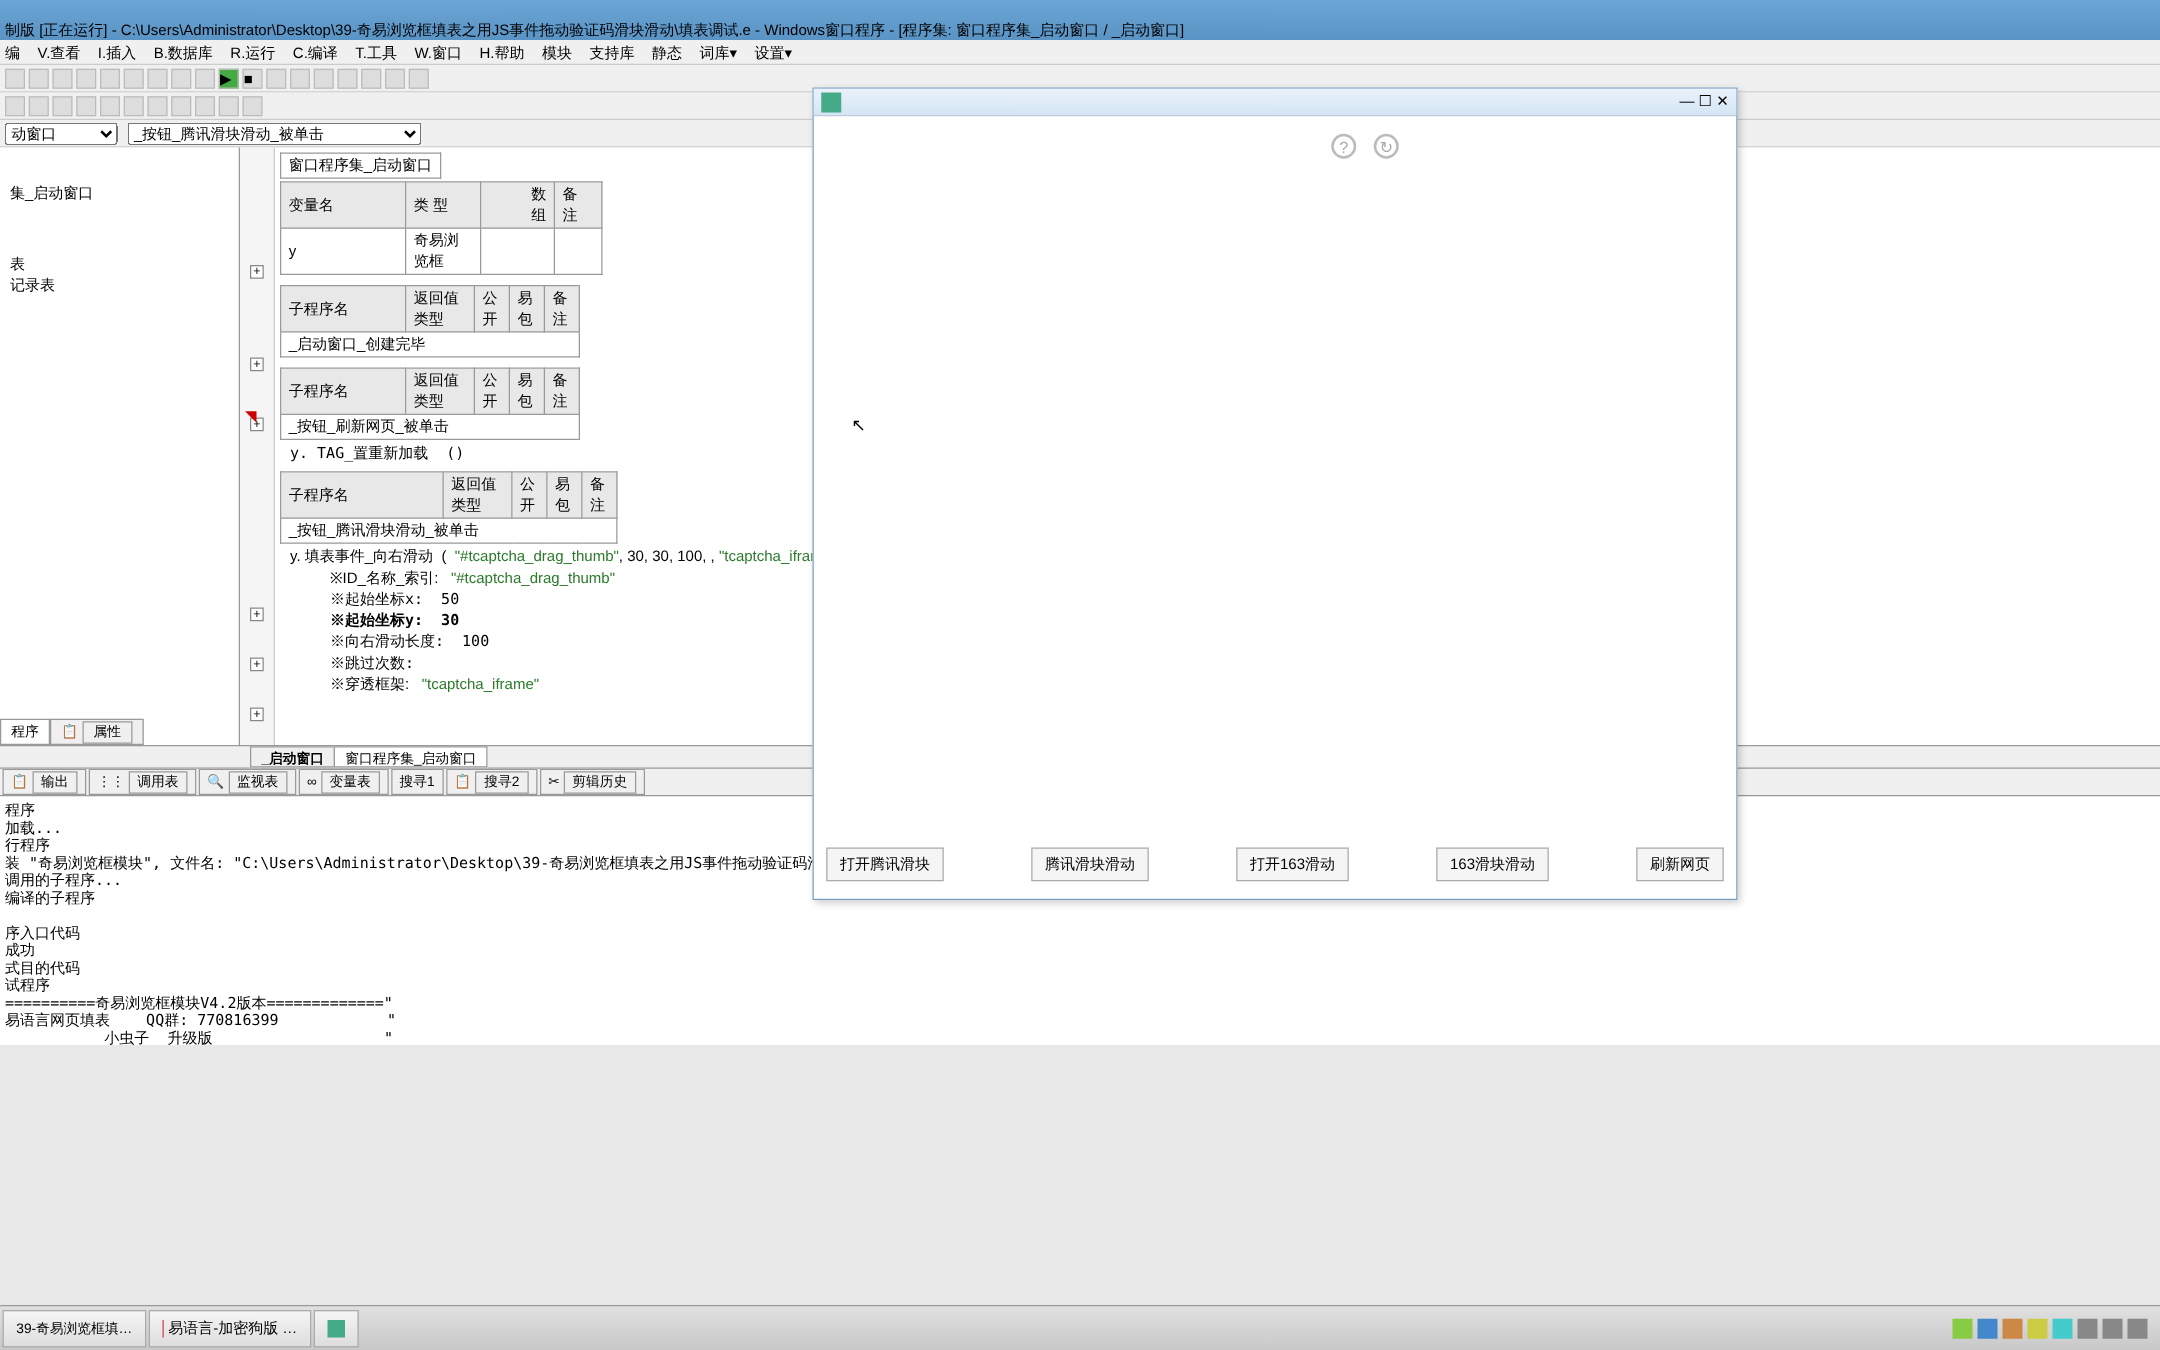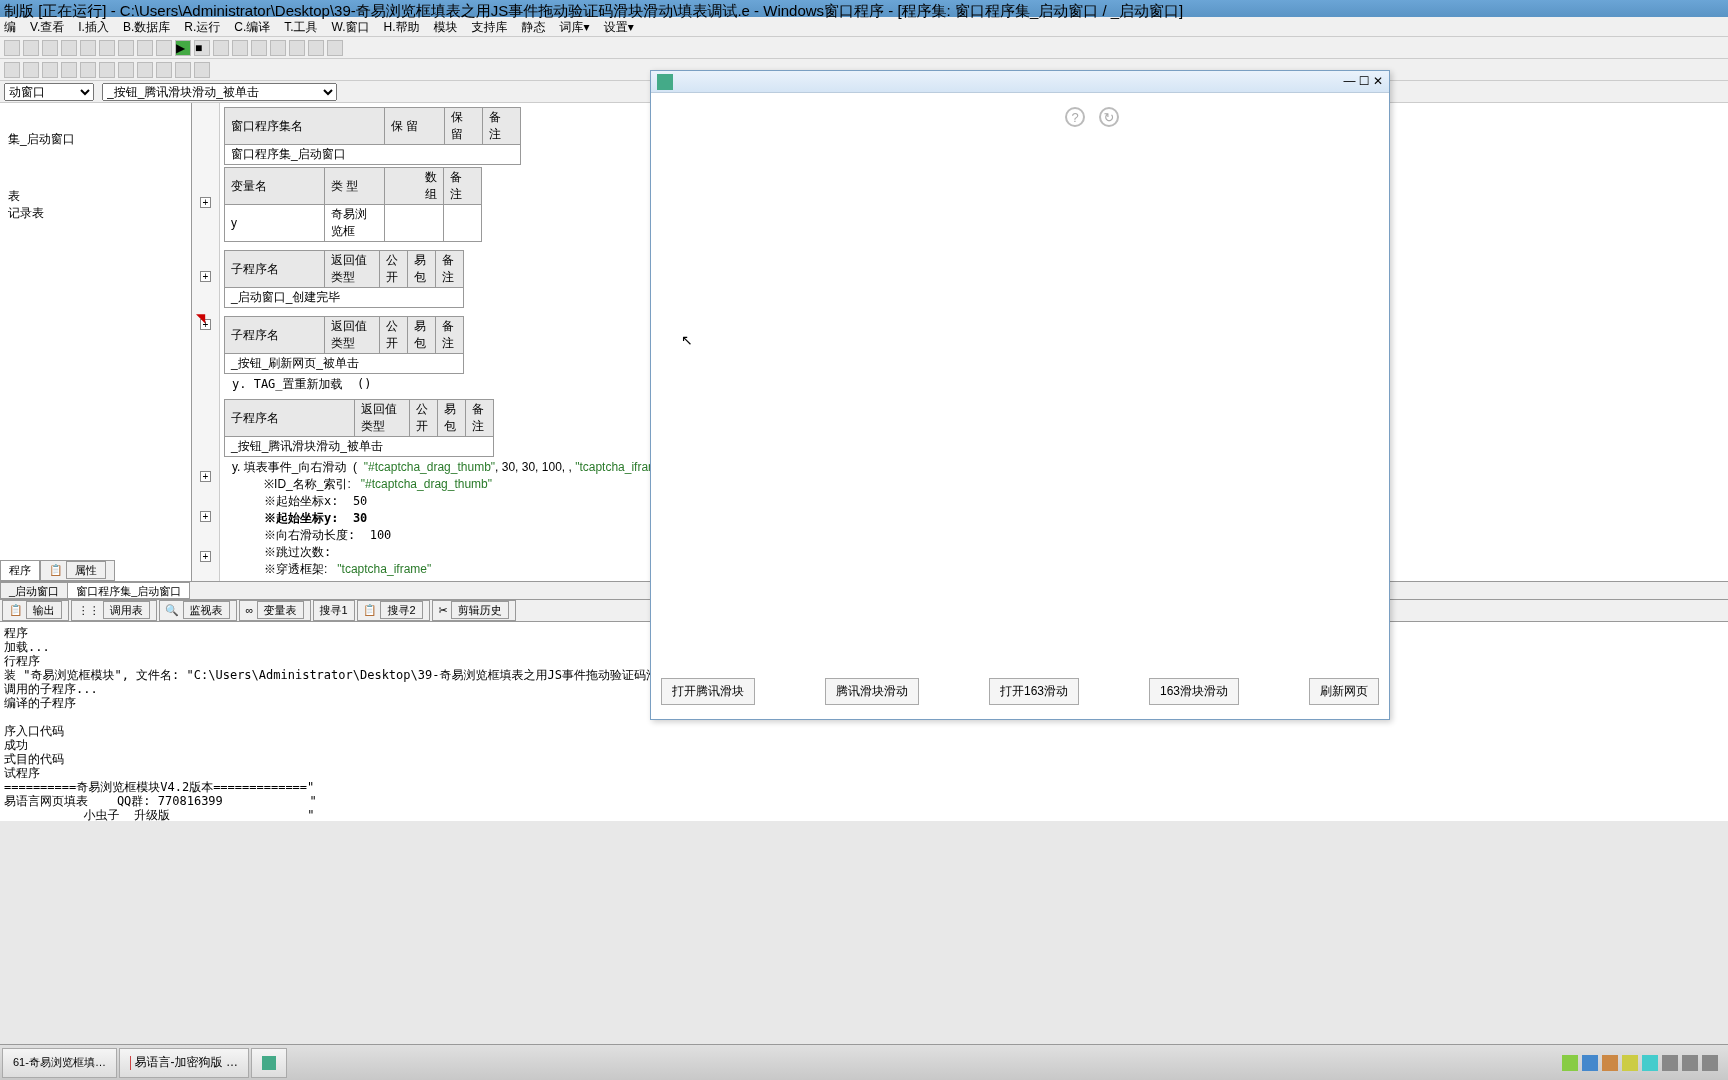--- a/index.html
+++ b/index.html
@@ -1,18 +1,18 @@
 <!DOCTYPE html>
 <html><head>
 <meta charset="utf-8">
 <style>
 * { margin: 0; padding: 0; box-sizing: border-box; font-family: "SimSun", "宋体", sans-serif; font-size: 12px; }
 body { background: #e8e8e8; width: 1728px; height: 1080px; overflow: hidden; position: relative; }
 
-.titlebar { background: linear-gradient(#6ba5d6, #5a94c5); height: 17px; color: #000; padding: 2px 4px; font-size: 15px; white-space: nowrap; }
+.titlebar { background: linear-gradient(#6ba5d6, #5a94c5); height: 17px; color: #000; padding: 16px 4px; font-size: 12px; white-space: nowrap; }
 .menubar { background: #f0f0f0; height: 20px; border-bottom: 1px solid #ccc; padding: 2px 4px; display: flex; gap: 14px; }
 .menubar span { cursor: default; }
 .toolbar { background: #f0f0f0; height: 22px; border-bottom: 1px solid #ccc; padding: 2px 4px; display: flex; gap: 3px; align-items: center; }
 .toolbar .tbtn { width: 16px; height: 16px; background: #ddd; border: 1px solid #bbb; }
 .toolbar2 { background: #f0f0f0; height: 22px; border-bottom: 1px solid #ccc; padding: 2px 4px; display: flex; gap: 3px; align-items: center; }
 .toolbar2 .tbtn { width: 16px; height: 16px; background: #ddd; border: 1px solid #bbb; }
 .combobar { background: #f0f0f0; height: 22px; border-bottom: 1px solid #ccc; padding: 2px 4px; display: flex; gap: 8px; align-items: center; }
 .combobar select { font-size: 12px; height: 18px; }
 
 .main { display: flex; height: 478px; }
@@ -153,26 +153,20 @@
       <div class="plus" style="top:168px;">+</div>
       <div class="plus" style="top:216px;">+</div>
       <div class="plus" style="top:368px;">+</div>
       <div class="plus" style="top:408px;">+</div>
       <div class="plus" style="top:448px;">+</div>
       <div style="position:absolute;left:4px;top:208px;color:#c00;">◥</div>
     </div>
     <div class="code">
       <table class="htable">
         <tbody>
-            <tr>
-              <td class="hdr" style="width:160px;">窗口程序集名</td>
-              <td class="hdr" style="width:60px;">保 留</td>
-              <td class="hdr" style="width:38px;">保 留</td>
-              <td class="hdr" style="width:38px;">备 注</td>
-            </tr>
         <tr>
               <td colspan="4">窗口程序集_启动窗口</td>
             </tr>
       </tbody>
         </table>
       <table class="htable">
         <tbody>
             <tr>
               <td class="hdr" style="width:100px;">变量名</td>
               <td class="hdr" style="width:60px;">类 型</td>
@@ -239,21 +233,21 @@
       <div class="codeline" style="margin-left:40px;font-weight:bold;">※起始坐标y:  30</div>
       <div class="codeline" style="margin-left:40px;">※向右滑动长度:  100</div>
       <div class="codeline" style="margin-left:40px;">※跳过次数:</div>
       <div class="codeline" style="margin-left:40px;"><span>※穿透框架:   </span><span class="str">"tcaptcha_iframe"</span></div>
 
     </div>
   </div>
 </div>
 
 <div class="bottomtabs">
-  <span style="">_启动窗口</span>
+  <span style="margin-left:200px;font-weight:bold;">_启动窗口</span>
   <span class="active">窗口程序集_启动窗口</span>
 </div>
 
 <div class="outputtabs">
   <span>📋 <span>输出</span></span>
   <span>⋮⋮ <span>调用表</span></span>
   <span>🔍 <span>监视表</span></span>
   <span>∞ <span>变量表</span></span>
   <span>搜寻1</span>
   <span>📋 <span>搜寻2</span></span>
@@ -290,21 +284,21 @@
     <button>腾讯滑块滑动</button>
     <button>打开163滑动</button>
     <button>163滑块滑动</button>
     <button>刷新网页</button>
   </div>
 </div>
 
 <div class="cursor">↖</div>
 
 <div class="taskbar">
-  <div class="task">61-奇易浏览框填…</div>
+  <div class="task">39-奇易浏览框填…</div>
   <div class="task">
       <span style="width:14px;height:14px;background:#c44;display:inline-block;margin-right:4px;"></span>
       <span>易语言-加密狗版 …</span>
     </div>
   <div class="task">
       <span style="width:14px;height:14px;background:#4a8;display:inline-block;"></span>
     </div>
   <div class="tray">
     <span style="background:#8c4;"></span>
     <span style="background:#48c;"></span>

